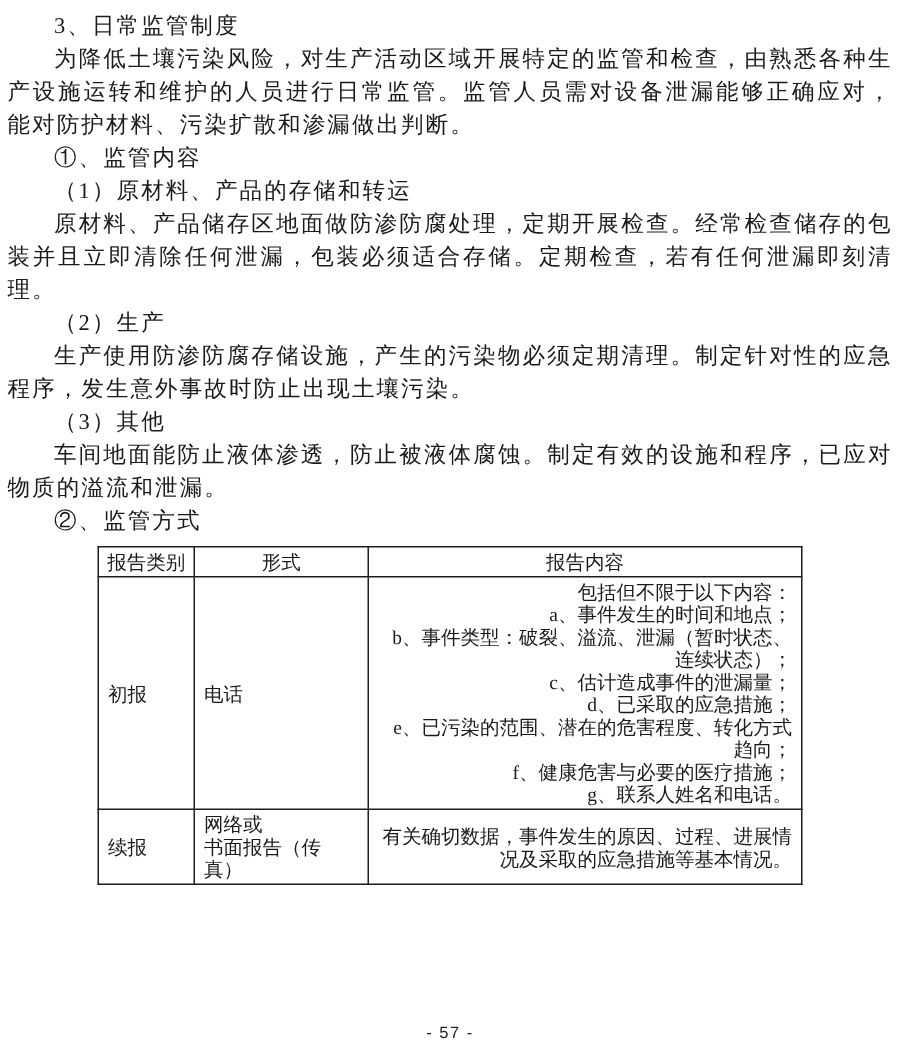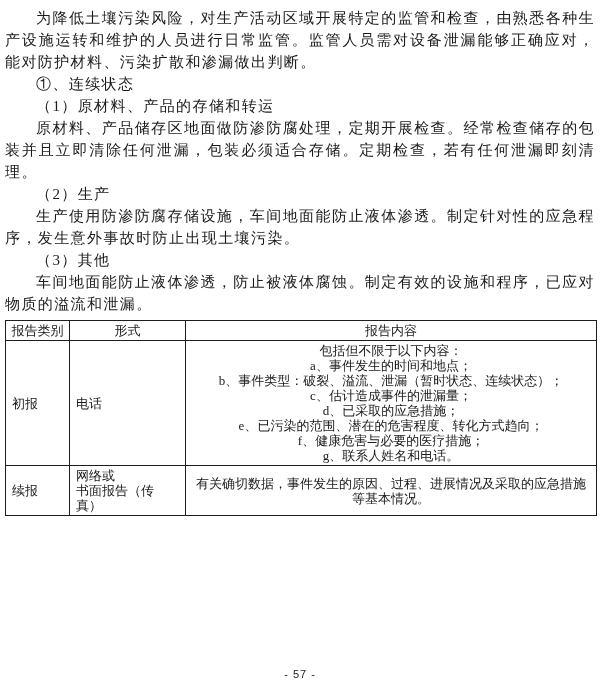--- a/index.html
+++ b/index.html
@@ -22,21 +22,21 @@
     margin: 0;
     font-size: 15px;
     line-height: 22px;
     letter-spacing: 1.4px;
     text-align: justify;
     text-indent: 31px;
     color: #1a1a1a;
   }
   table.report {
     border-collapse: collapse;
-    width: 592px;
+    width: 470px;
     margin: 5px auto 0 auto;
     table-layout: fixed;
   }
   table.report th,
   table.report td {
     border: 1px solid #1d1d1d;
     font-size: 13px;
     color: #1a1a1a;
     font-weight: normal;
   }
@@ -48,49 +48,51 @@
   table.report td {
     padding: 2px 6px;
     line-height: 15px;
     white-space: pre-line;
     vertical-align: middle;
   }
   table.report td.center {
     text-align: left;
   }
   table.report td.left {
-    text-align: center;
+    text-align: right;
   }
   .col-category { width: 64px; }
   .col-form { width: 116px; }
   .page-footer {
     position: absolute;
     left: 0;
-    bottom: 16px;
+    bottom: 1px;
     width: 100%;
     text-align: center;
     font-size: 11px;
     letter-spacing: 1px;
     font-family: "Liberation Sans", "DejaVu Sans", sans-serif;
     color: #222222;
   }
 </style>
 </head>
 <body>
 
 <div class="doc">
 
+  <p class="tline">3、日常监管制度</p>
   <p class="tline">为降低土壤污染风险，对生产活动区域开展特定的监管和检查，由熟悉各种生产设施运转和维护的人员进行日常监管。监管人员需对设备泄漏能够正确应对，能对防护材料、污染扩散和渗漏做出判断。</p>
-  <p class="tline">①、连续状态</p>
+  <p class="tline">①、监管内容</p>
   <p class="tline">（1）原材料、产品的存储和转运</p>
   <p class="tline">原材料、产品储存区地面做防渗防腐处理，定期开展检查。经常检查储存的包装并且立即清除任何泄漏，包装必须适合存储。定期检查，若有任何泄漏即刻清理。</p>
   <p class="tline">（2）生产</p>
-  <p class="tline">生产使用防渗防腐存储设施，车间地面能防止液体渗透。制定针对性的应急程序，发生意外事故时防止出现土壤污染。</p>
+  <p class="tline">生产使用防渗防腐存储设施，产生的污染物必须定期清理。制定针对性的应急程序，发生意外事故时防止出现土壤污染。</p>
   <p class="tline">（3）其他</p>
   <p class="tline">车间地面能防止液体渗透，防止被液体腐蚀。制定有效的设施和程序，已应对物质的溢流和泄漏。</p>
+  <p class="tline">②、监管方式</p>
 
   <table class="report">
     <colgroup>
       <col class="col-category">
       <col class="col-form">
       <col>
     </colgroup>
     <thead>
       <tr>
         <th>报告类别</th>

